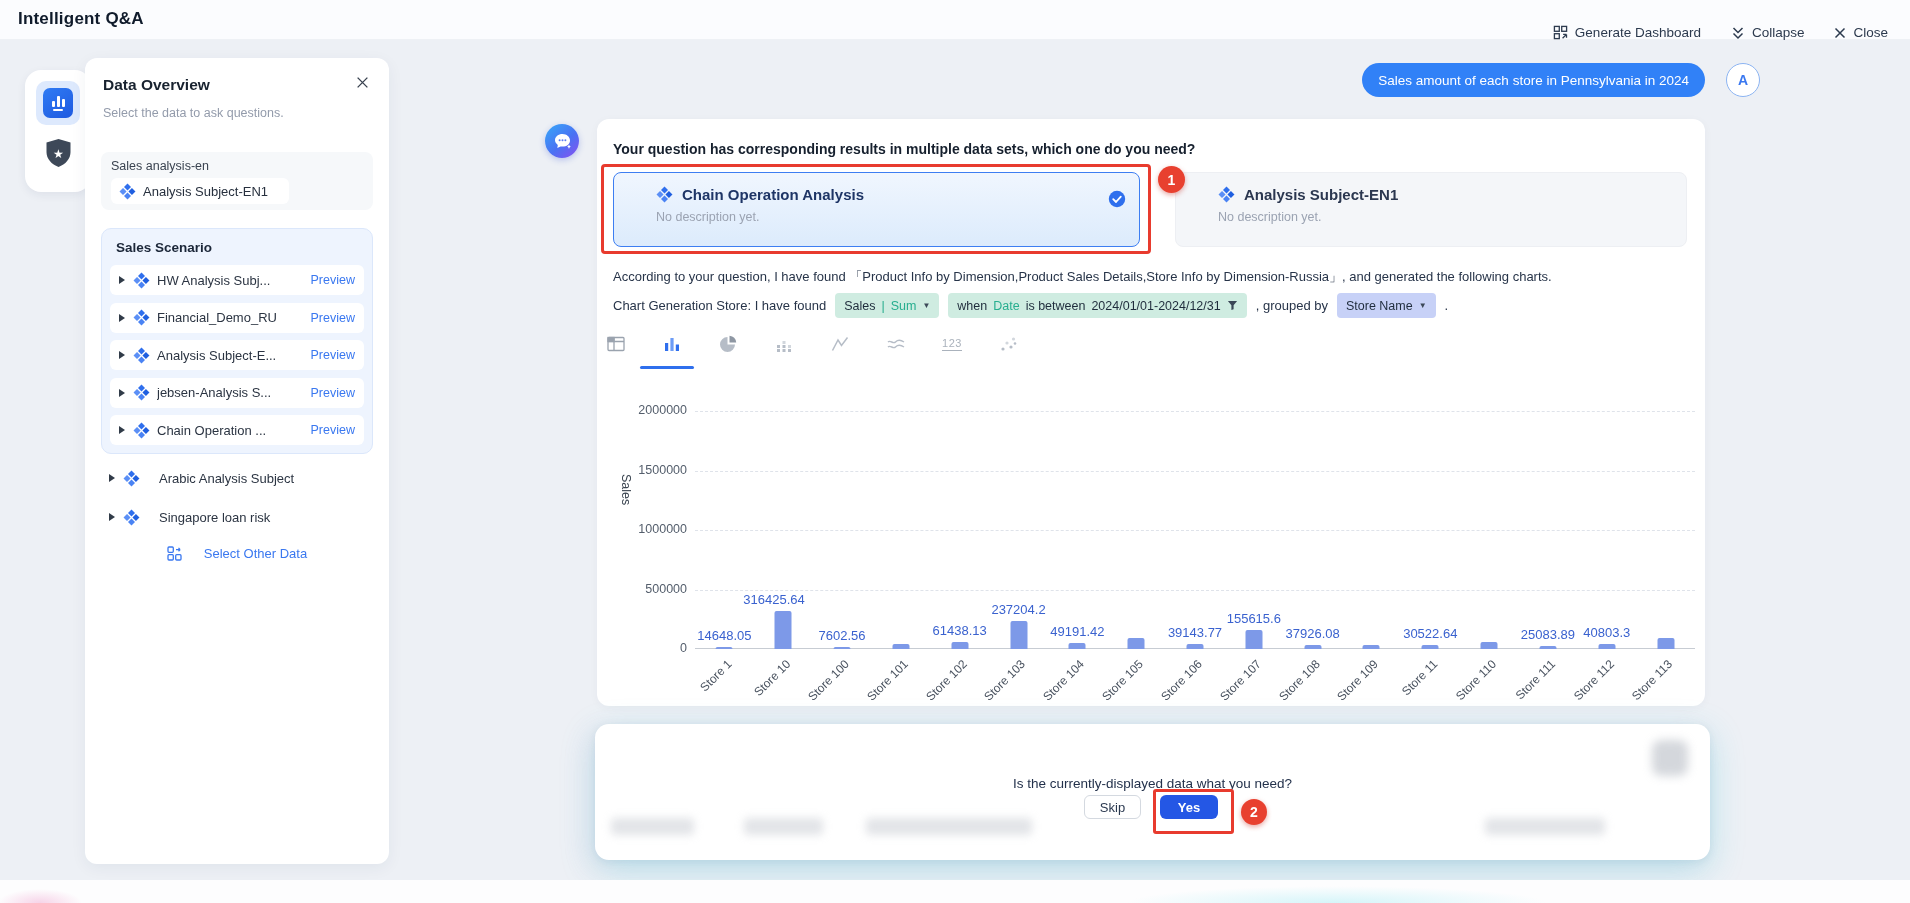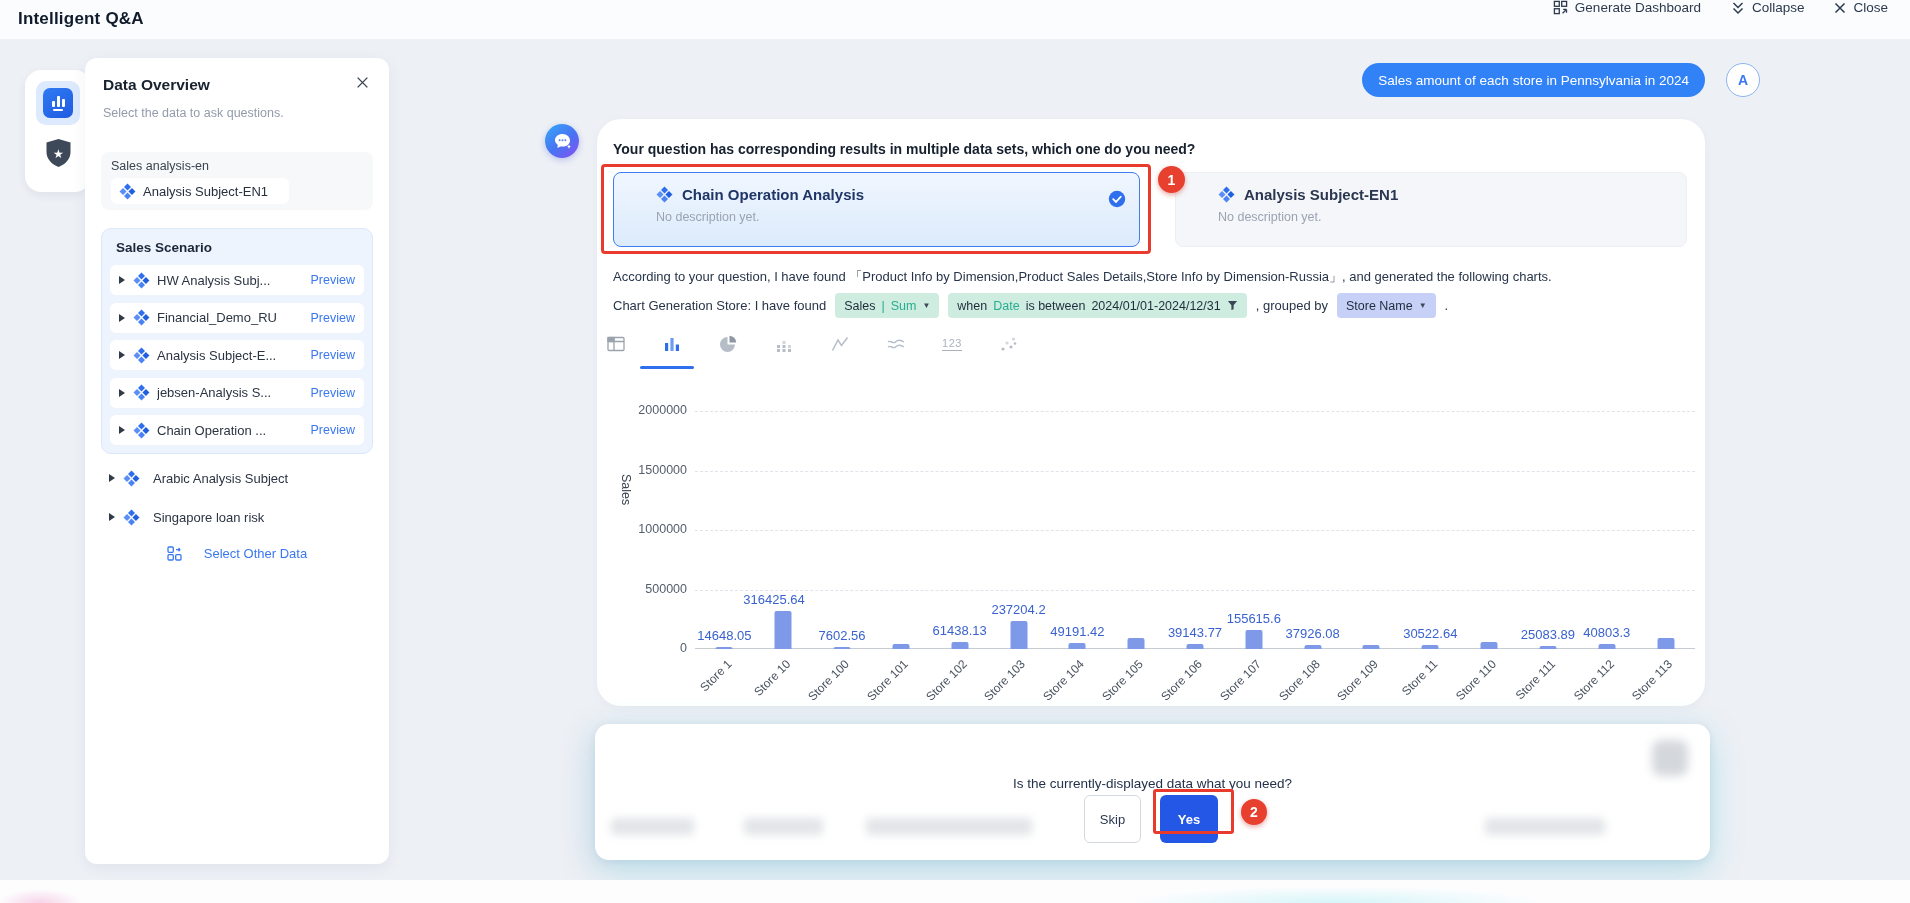--- a/index.html
+++ b/index.html
@@ -7,21 +7,21 @@
   body {
     font-family: "Liberation Sans", sans-serif;
     background:#edf0f5;
     position:relative;
     overflow:hidden;
     color:#222e3f;
   }
   
   .header { position:absolute; left:0; top:0; right:0; height:40px; background:#fbfcfe; border-bottom:1px solid #eef1f5; z-index:30; }
   .app-title { position:absolute; left:18px; top:9px; font-size:17px; font-weight:bold; color:#101b2b; letter-spacing:.2px; }
-  .h-actions { position:absolute; right:22px; top:0; height:40px; display:flex; align-items:flex-start; gap:30px; }
+  .h-actions { position:absolute; right:22px; top:0; height:40px; display:flex; align-items:flex-end; gap:30px; }
   .h-btn { display:flex; align-items:center; gap:7px; font-size:13.5px; color:#2c3a4e; cursor:pointer; }
   
   .rail { position:absolute; left:25px; top:70px; width:66px; height:122px; background:#fff; border-radius:16px;
           box-shadow:0 3px 10px rgba(25,45,85,.07); display:flex; flex-direction:column; align-items:center; padding-top:11px; gap:13px; z-index:5;}
   .rail-active { width:44px; height:44px; background:#dde9fd; border-radius:10px; display:flex; align-items:center; justify-content:center; }
   .railchip { width:30px; height:30px; border-radius:7px; background:linear-gradient(145deg,#2f7bf4,#1f5ae0); display:flex; flex-direction:column; align-items:center; justify-content:center; gap:2px; }
   .railchip .bars { display:flex; align-items:flex-end; gap:2px; height:12px; }
   .railchip .bars i { display:block; width:3px; background:#fff; border-radius:1px; }
   .railchip .under { width:10px; height:2.5px; background:#fff; border-radius:2px; }
   
@@ -33,32 +33,32 @@
   .group-card { position:absolute; left:16px; top:94px; width:272px; height:58px; background:#f6f8fa; border-radius:8px; padding:7px 10px; }
   .group-name { font-size:12.5px; color:#3a4350; }
   .group-item { margin-top:5px; background:#fff; border-radius:6px; height:26px; display:flex; align-items:center; gap:7px; padding:0 8px; font-size:13px; color:#27303e; width:178px; }
   .scenario { position:absolute; left:16px; top:170px; width:272px; height:226px; background:#eef4fe; border:1px solid #dbe7fb; border-radius:10px; padding:11px 8px 0 8px; }
   .sc-title { font-size:13.5px; font-weight:bold; color:#1b2638; margin:0 0 10px 6px; }
   .sc-row { height:30px; background:#fff; border-radius:6px; display:flex; align-items:center; padding:0 9px; margin-bottom:7.5px; font-size:13px; color:#2b3442; cursor:pointer; }
   .caret { width:0; height:0; border-left:6px solid #313b48; border-top:4px solid transparent; border-bottom:4px solid transparent; margin-right:8px; flex:none; }
   .sc-label { flex:1; white-space:nowrap; overflow:hidden; margin-left:7px; }
   .preview { color:#3a78f0; font-size:12.5px; cursor:pointer; }
   .other-row { position:absolute; left:24px; width:250px; height:30px; display:flex; align-items:center; font-size:13px; color:#2b3442; cursor:pointer; }
-  .other-row .lbl { margin-left:13px; }
+  .other-row .lbl { margin-left:19px; }
   .select-other { position:absolute; left:0; width:304px; top:488px; display:flex; justify-content:center; align-items:center; gap:22px; color:#3a78f0; font-size:13px; cursor:pointer; }
   
   .dmnd { flex:none; line-height:0; }
   
   .user-bubble { position:absolute; right:205px; top:63px; height:34px; background:#3181f7; color:#fff; font-size:13.5px;
                  border-radius:17px; display:flex; align-items:center; padding:0 16px; z-index:6; }
   .user-avatar { position:absolute; left:1726px; top:63px; width:34px; height:34px; border-radius:50%; background:#fff;
                  border:1.5px solid #8cb4f2; color:#3a78f0; font-weight:bold; font-size:14px; display:flex; align-items:center; justify-content:center; }
   .ai-avatar { position:absolute; left:545px; top:124px; width:34px; height:34px; border-radius:50%;
                background:linear-gradient(140deg,#38a4f8 5%,#4a71f3 55%,#8a50f0 100%); display:flex; align-items:center; justify-content:center; box-shadow:0 2px 6px rgba(60,90,220,.3); }
-  .msg-card { position:absolute; left:597px; top:119px; width:1108px; height:587px; background:#fff; border-radius:24px; box-shadow:0 2px 10px rgba(25,45,85,.04); }
+  .msg-card { position:absolute; left:597px; top:119px; width:1108px; height:587px; background:#fff; border-radius:12px; box-shadow:0 2px 10px rgba(25,45,85,.04); }
   .q-prompt { position:absolute; left:16px; top:22px; font-size:14px; font-weight:bold; color:#16202e; }
   .ds-card { position:absolute; top:53px; height:75px; border-radius:8px; cursor:pointer;padding-left:27px; }
   .ds1 { left:16px; width:527px; background:linear-gradient(180deg,#f0f6fe,#dcebfc); border:1.5px solid #3d7ef2; }
   .ds2 { left:578px; width:512px; background:#f4f6f9; border:1px solid #edeff3; }
   .ds-head { display:flex; align-items:center; gap:9px; padding:13px 14px 0 15px; }
   .ds1 .ds-name { font-size:15px; font-weight:bold; color:#1e3566; }
   .ds2 .ds-name { font-size:15px; font-weight:bold; color:#2b3750; }
   .ds-desc { padding:7px 0 0 15px; font-size:12.5px; color:#9ba3b2; }
   .ds-check { position:absolute; right:13px; top:17px; line-height:0; }
   .anno-box { position:absolute; border:3px solid #e83b2e; z-index:10; pointer-events:none; }
@@ -82,21 +82,21 @@
   .grid { position:absolute; left:0; width:1000px; height:0; border-top:1px dashed #dfe3ea; }
   .ytick { position:absolute; left:-90px; width:82px; text-align:right; font-size:12.5px; color:#545e6c; }
   .ylabel { position:absolute; left:22px; top:355px; writing-mode:vertical-rl; font-size:12.5px; color:#39434f; }
   .bar { position:absolute; bottom:0; width:17px; background:#7d99e8; border-radius:2px 2px 0 0; transform:translateX(-50%); }
   .bar-val { position:absolute; transform:translateX(-50%); font-size:13px; color:#3a62cf; white-space:nowrap; }
   .xlab { position:absolute; font-size:12px; color:#49525f; white-space:nowrap; transform:rotate(-45deg); transform-origin:100% 0; }
   
   .confirm { position:absolute; left:595px; top:724px; width:1115px; height:136px; background:#fff; border-radius:14px;
              box-shadow:0 10px 34px rgba(45,205,220,.28), -8px 8px 26px rgba(220,140,200,.12), 0 2px 8px rgba(30,50,90,.08); z-index:6;}
   .confirm-q { position:absolute; left:0; right:0; top:52px; text-align:center; font-size:13.5px; color:#23314b; }
-  .btn { position:absolute; top:71px; height:48px; border-radius:6px; font-size:13px; display:flex; align-items:center; justify-content:center; cursor:pointer; }
+  .btn { position:absolute; top:71px; height:24px; border-radius:6px; font-size:13px; display:flex; align-items:center; justify-content:center; cursor:pointer; }
   .btn-skip { left:489px; width:57px; background:#fff; border:1px solid #d4d9e0; color:#2b3950; }
   .btn-yes { left:565px; width:58px; background:#2457e5; color:#fff; font-weight:bold; }
   .blur-gear { position:absolute; right:22px; top:16px; width:36px; height:36px; border-radius:9px; background:#b8bdc5; filter:blur(5px); opacity:.6; }
   .blur-pill { position:absolute; top:94px; height:17px; border-radius:4px; background:#c6cad1; filter:blur(4px); opacity:.5; }
   
   .footer { position:absolute; left:0; right:0; bottom:0; height:23px;
             background:radial-gradient(60px 20px at 40px 100%, rgba(240,170,210,.5), transparent 70%),
                        radial-gradient(300px 24px at 70% 100%, rgba(140,230,240,.35), transparent 70%),
                        #fdfdfe; z-index:8; }
   svg { display:block; }

